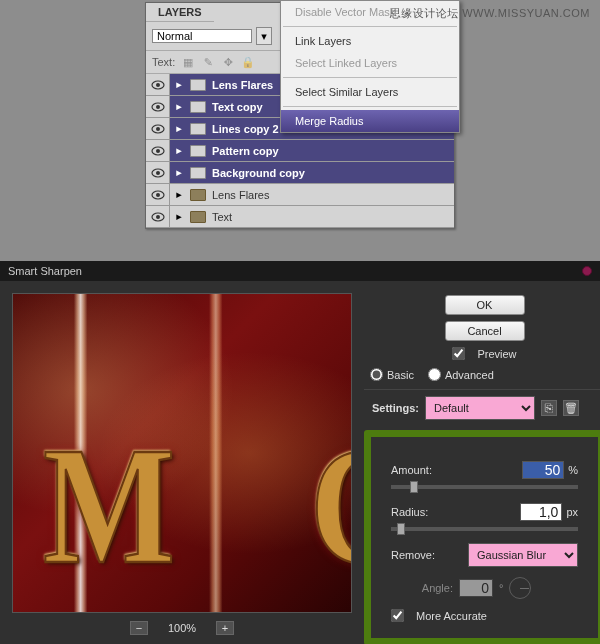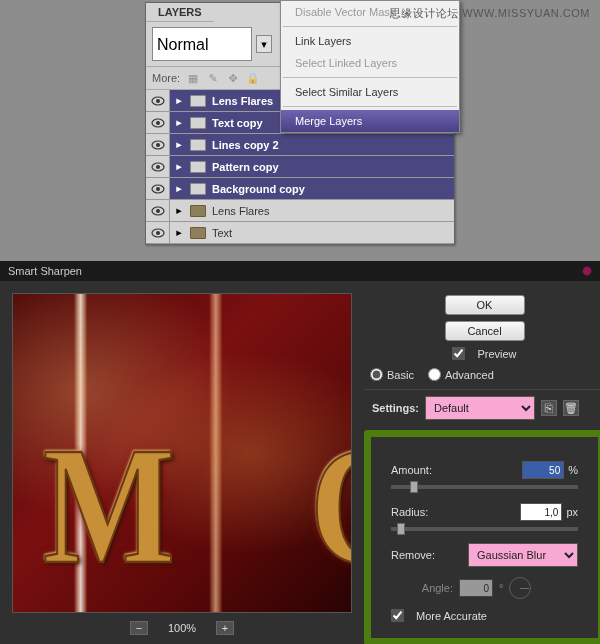--- a/index.html
+++ b/index.html
@@ -6,21 +6,21 @@
 body { background: #8d8d8d; width: 600px; height: 644px; position: relative; overflow: hidden; }
 
 
 .watermark { position: absolute; top: 6px; right: 10px; color: #555; font-size: 11px; letter-spacing: 0.5px; z-index: 100; }
 
 
 .layers-panel { position: absolute; top: 2px; left: 145px; width: 310px; background: #d4d4d4; border: 1px solid #666; box-shadow: 1px 1px 2px rgba(0,0,0,0.3); }
 .layers-tab { background: #d4d4d4; display: flex; }
 .layers-tab .tab { padding: 3px 12px; background: #d4d4d4; border-bottom: 1px solid #aaa; font-weight: bold; font-size: 11px; color: #333; }
 .layers-controls { padding: 5px 6px; display: flex; align-items: center; gap: 4px; border-bottom: 1px solid #aaa; }
-.blend-select { width: 100px; height: 34px; background: #fff; border: 1px solid #888; padding: 8px 4px; font-size: 16px; }
+.blend-select { width: 100px; height: 14px; background: #fff; border: 1px solid #888; padding: 0 4px; font-size: 11px; }
 .dropdown-arrow { width: 16px; height: 18px; border: 1px solid #888; background: #e0e0e0; display: flex; align-items: center; justify-content: center; }
 .lock-row { padding: 4px 6px; display: flex; align-items: center; gap: 6px; border-bottom: 1px solid #aaa; color: #555; }
 .lock-icon { width: 14px; height: 14px; display: inline-flex; align-items: center; justify-content: center; opacity: 0.5; }
 
 .layer-row { display: flex; align-items: center; height: 22px; border-bottom: 1px solid #999; }
 .layer-row.selected { background: #4a4680; color: #fff; }
 .layer-row.selected .layer-name { color: #fff; font-weight: bold; }
 .eye-cell { width: 24px; height: 100%; border-right: 1px solid #999; display: flex; align-items: center; justify-content: center; background: #d4d4d4; }
 .eye-cell svg { width: 14px; height: 10px; }
 .expand-cell { width: 18px; display: flex; align-items: center; justify-content: center; color: inherit; }
@@ -65,21 +65,21 @@
 .settings-divider { border-top: 1px solid #444; margin: 6px 0; }
 .settings-row { display: flex; align-items: center; gap: 6px; margin: 6px 0 10px; }
 .settings-row .lbl { width: 55px; text-align: right; font-weight: bold; }
 .sel { background: #f9a8d4; color: #222; border: 1px solid #555; height: 24px; padding: 0 4px; font-size: 11px; }
 .mini-icon { width: 16px; height: 16px; background: #505050; border: 1px solid #666; display: inline-flex; align-items: center; justify-content: center; }
 
 .sharpen-section { border: 7px solid #4d7c0f; border-radius: 3px; padding: 10px 20px 8px; margin-top: 8px; position: relative; }
 .param-row { display: flex; align-items: center; margin: 14px 0 6px; }
 .param-row .plbl { width: 62px; text-align: left; color: #ddd; }
 .param-row .spacer { flex: 1; }
-.num-input { width: 42px; height: 18px; background: #fff; color: #222; border: 1px solid #555; text-align: right; padding: 0 3px; font-size: 10px; }
+.num-input { width: 42px; height: 18px; background: #fff; color: #222; border: 1px solid #555; text-align: right; padding: 0 3px; font-size: 14px; }
 .num-input.hl { background: #3b5ea8; color: #fff; }
 .unit { margin-left: 4px; }
 .slider { position: relative; height: 4px; background: #555; margin: 2px 0 6px; }
 .slider .thumb { position: absolute; top: -4px; width: 8px; height: 12px; background: #aaa; border: 1px solid #666; }
 .remove-row { display: flex; align-items: center; gap: 15px; margin: 12px 0 6px; }
 .angle-row { display: flex; align-items: center; gap: 6px; margin: 10px 0; opacity: 0.5; }
 .angle-dial { width: 22px; height: 22px; border-radius: 50%; border: 1px solid #888; background: #303030; position: relative; }
 .angle-dial::after { content: ''; position: absolute; left: 50%; top: 50%; width: 9px; height: 1px; background: #aaa; transform-origin: left; }
 input[type=checkbox], input[type=radio] { accent-color: #555; }
 </style>
@@ -90,21 +90,21 @@
 
 <div class="layers-panel">
   <div class="layers-tab">
     <div class="tab">LAYERS</div>
   </div>
   <div class="layers-controls">
     <div class="blend-select">Normal</div>
     <div class="dropdown-arrow">▾</div>
   </div>
   <div class="lock-row">
-    <span>More:</span>
+    <span>Text:</span>
     <span class="lock-icon">▦</span>
     <span class="lock-icon">✎</span>
     <span class="lock-icon">✥</span>
     <span class="lock-icon">🔒</span>
   </div>
 
   <div class="layer-row selected">
     <div class="eye-cell">
         <svg viewBox="0 0 14 10">
           <ellipse cx="7" cy="5" rx="6" ry="4" fill="none" stroke="#333" stroke-width="1.2"></ellipse>
@@ -198,21 +198,21 @@
 </div>
 
 <div class="context-menu">
   <div class="menu-item disabled">Disable Vector Mask</div>
   <div class="menu-sep"></div>
   <div class="menu-item">Link Layers</div>
   <div class="menu-item disabled">Select Linked Layers</div>
   <div class="menu-sep"></div>
   <div class="menu-item">Select Similar Layers</div>
   <div class="menu-sep"></div>
-  <div class="menu-item highlighted">Merge Layers</div>
+  <div class="menu-item highlighted">Merge Radius</div>
 </div>
 
 <div class="sharpen-dialog">
   <div class="sharpen-title">
     <span>Smart Sharpen</span>
     <span class="close-dot"></span>
   </div>
   <div class="sharpen-body">
     <div class="preview-pane">
       <div class="preview-box">

